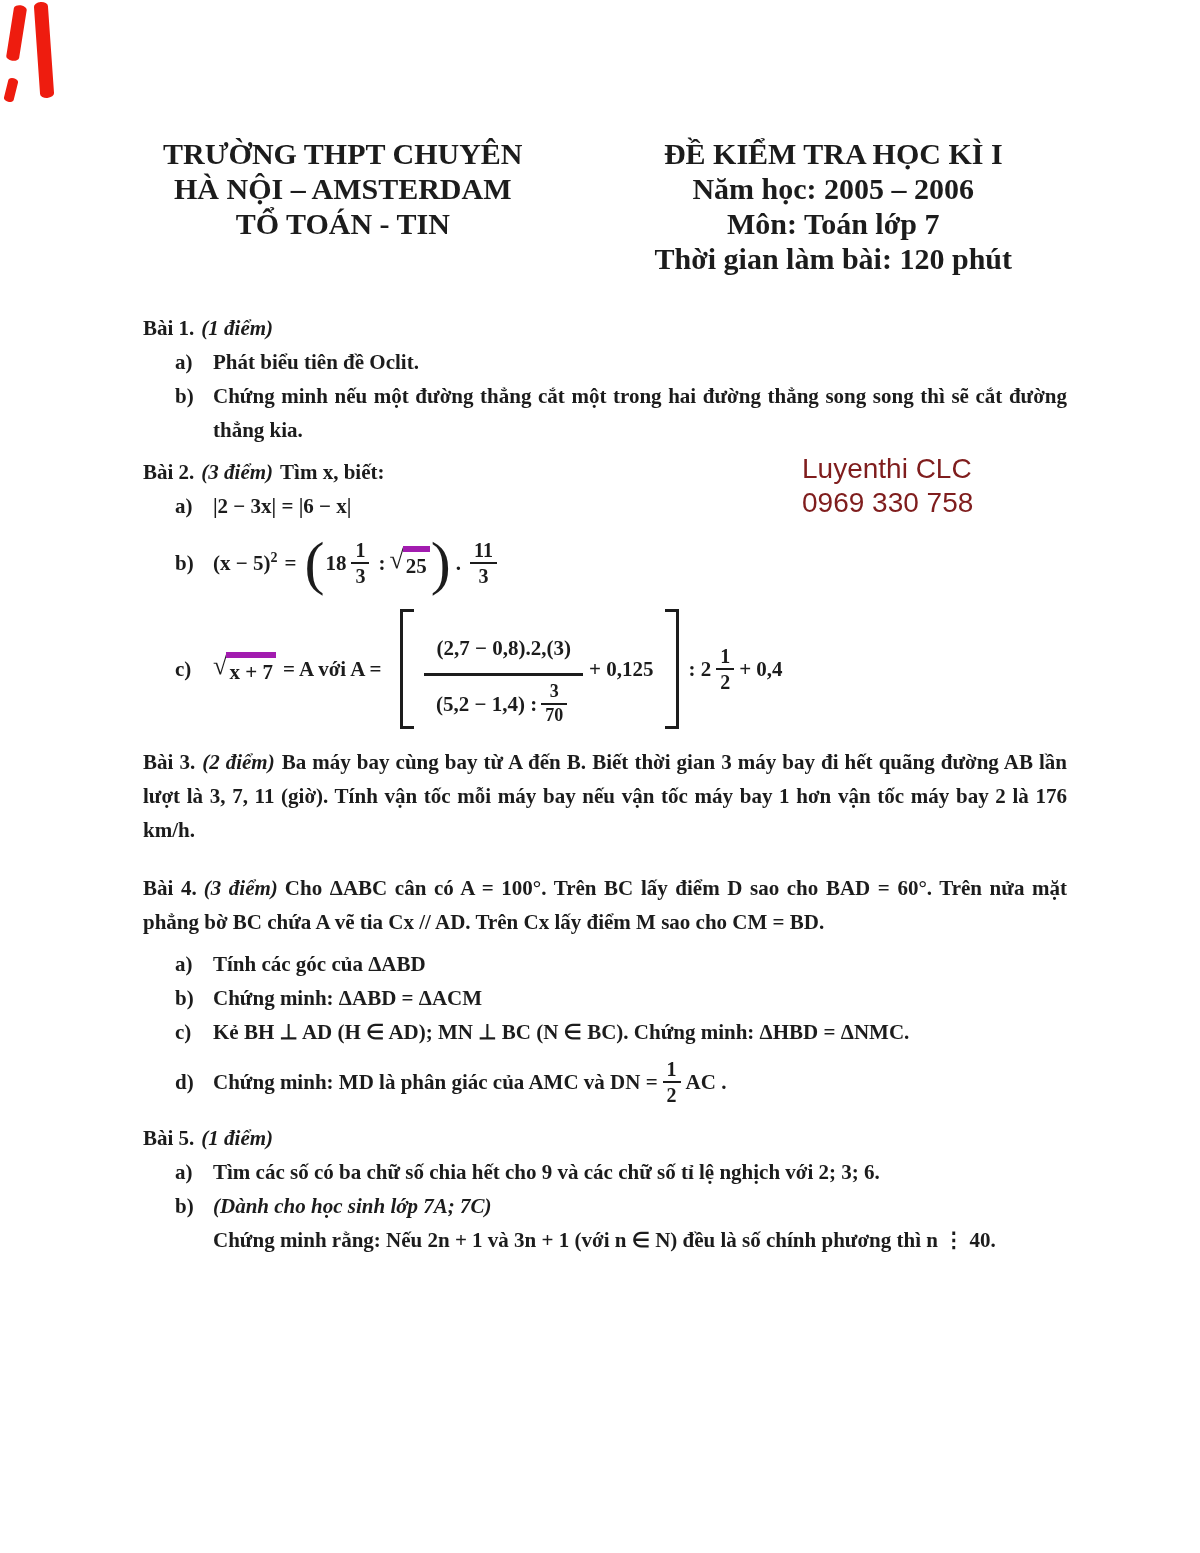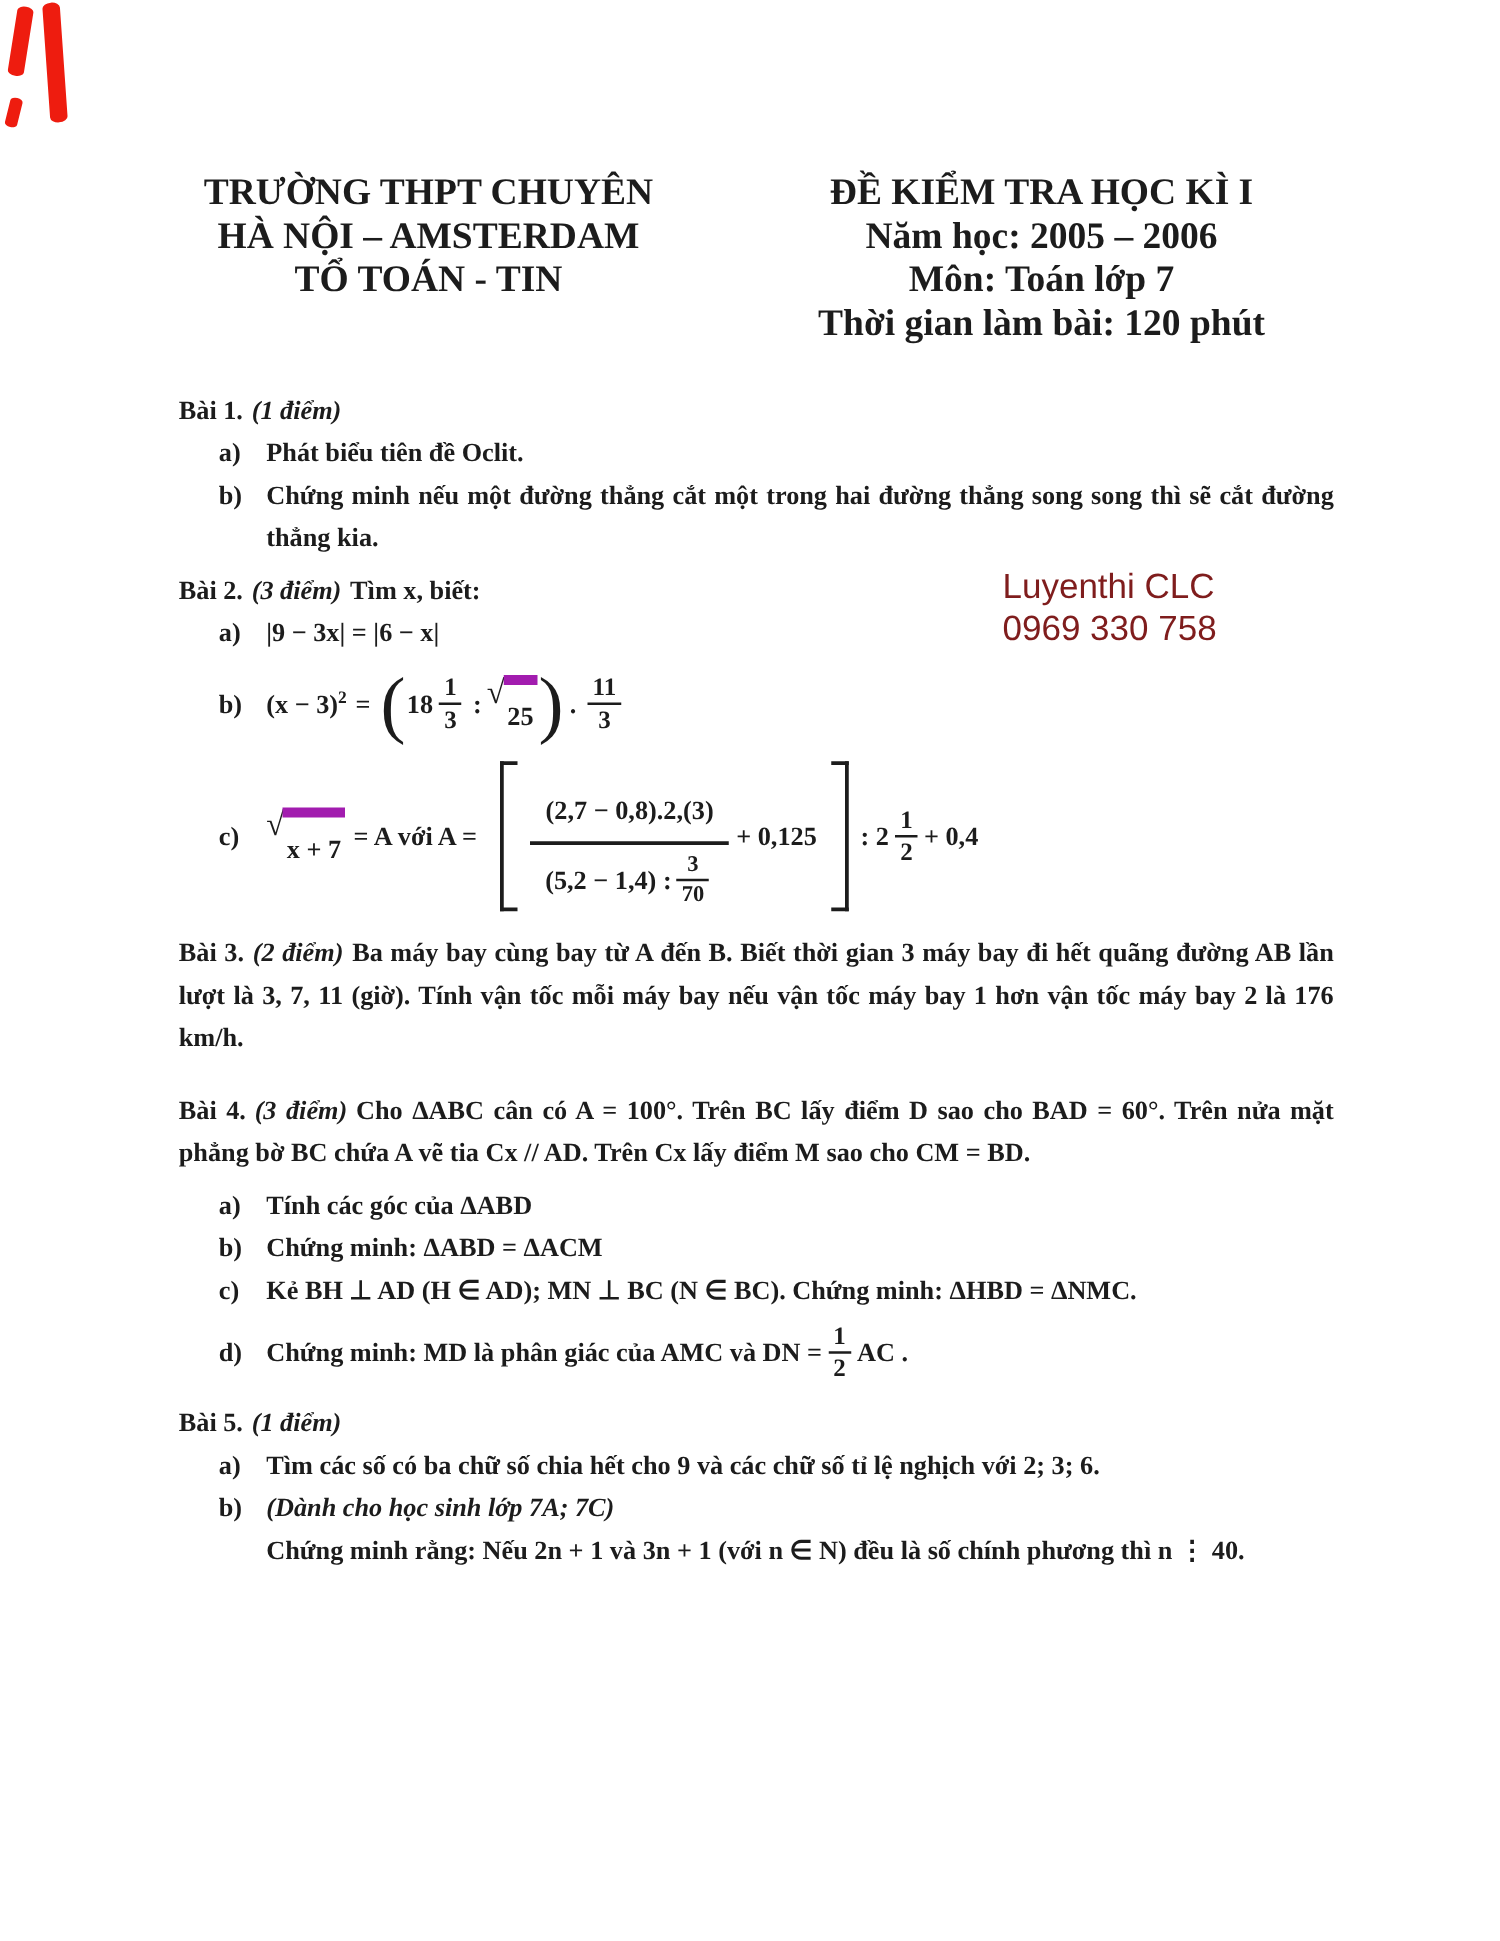--- a/index.html
+++ b/index.html
@@ -50,21 +50,21 @@
   .pow sup{font-size:14px;line-height:0;vertical-align:8px;}
 
   .fr{display:inline-flex;flex-direction:column;align-items:stretch;text-align:center;
       line-height:1.12;font-size:20px;margin:0 5px;vertical-align:middle;}
   .fr .fn{border-bottom:2px solid #1c1c1c;padding:0 4px 1px;}
   .fr .fd{padding:1px 4px 0;}
   .fr.small{font-size:18px;line-height:1.1;margin:0 4px;}
 
   .sqrt{display:inline-flex;align-items:flex-start;white-space:nowrap;}
   .sqrt .sg{font-weight:400;font-size:1.25em;line-height:1.05;margin-right:-1px;}
-  .sqrt .ar{border-top:8px solid #a21caf;padding:12px 3px 0;line-height:1.25;text-align:right;}
+  .sqrt .ar{border-top:6px solid #a21caf;padding:1px 3px 0;line-height:1.25;text-align:right;}
 
   .bigp{font-weight:400;font-size:60px;line-height:58px;margin:0 1px;}
 
   .sqbr{align-self:stretch;width:11px;flex:none;}
   .sqbr.left {border:3px solid #1c1c1c;border-right:none;margin:4px 8px 4px 12px;}
   .sqbr.right{border:3px solid #1c1c1c;border-left:none; margin:4px 9px 4px 8px;}
 
   .bigfr{display:flex;flex-direction:column;align-items:center;text-align:center;margin:0 2px;}
   .bigfr .bfn{border-bottom:3px solid #1c1c1c;padding:2px 12px 8px;width:100%;box-sizing:border-box;
               display:flex;align-items:center;justify-content:center;margin-top:16px;}
@@ -116,26 +116,26 @@
       </div>
     </div>
 
     <div class="sec">
       <div class="sec-head">
         <b class="t">Bài 2.</b><i class="pts">(3 điểm)</i><span>Tìm x, biết:</span>
       </div>
 
       <div class="item">
         <span class="lbl">a)</span>
-        <span class="txt">|9 − 3x| = |6 − x|</span>
+        <span class="txt">|2 − 3x| = |6 − x|</span>
       </div>
 
       <div class="frow b-row">
         <span class="lbl">b)</span>
-        <span class="pow"><span>(x − 3)</span><sup>2</sup></span>
+        <span class="pow"><span>(x − 5)</span><sup>2</sup></span>
         <span class="mop">=</span>
         <span class="bigp">(</span>
         <span>18</span>
         <span class="fr">
             <span class="fn">1</span>
             <span class="fd">3</span>
           </span>
         <span class="mop tight">:</span>
         <span class="sqrt">
             <span class="sg">√</span>

